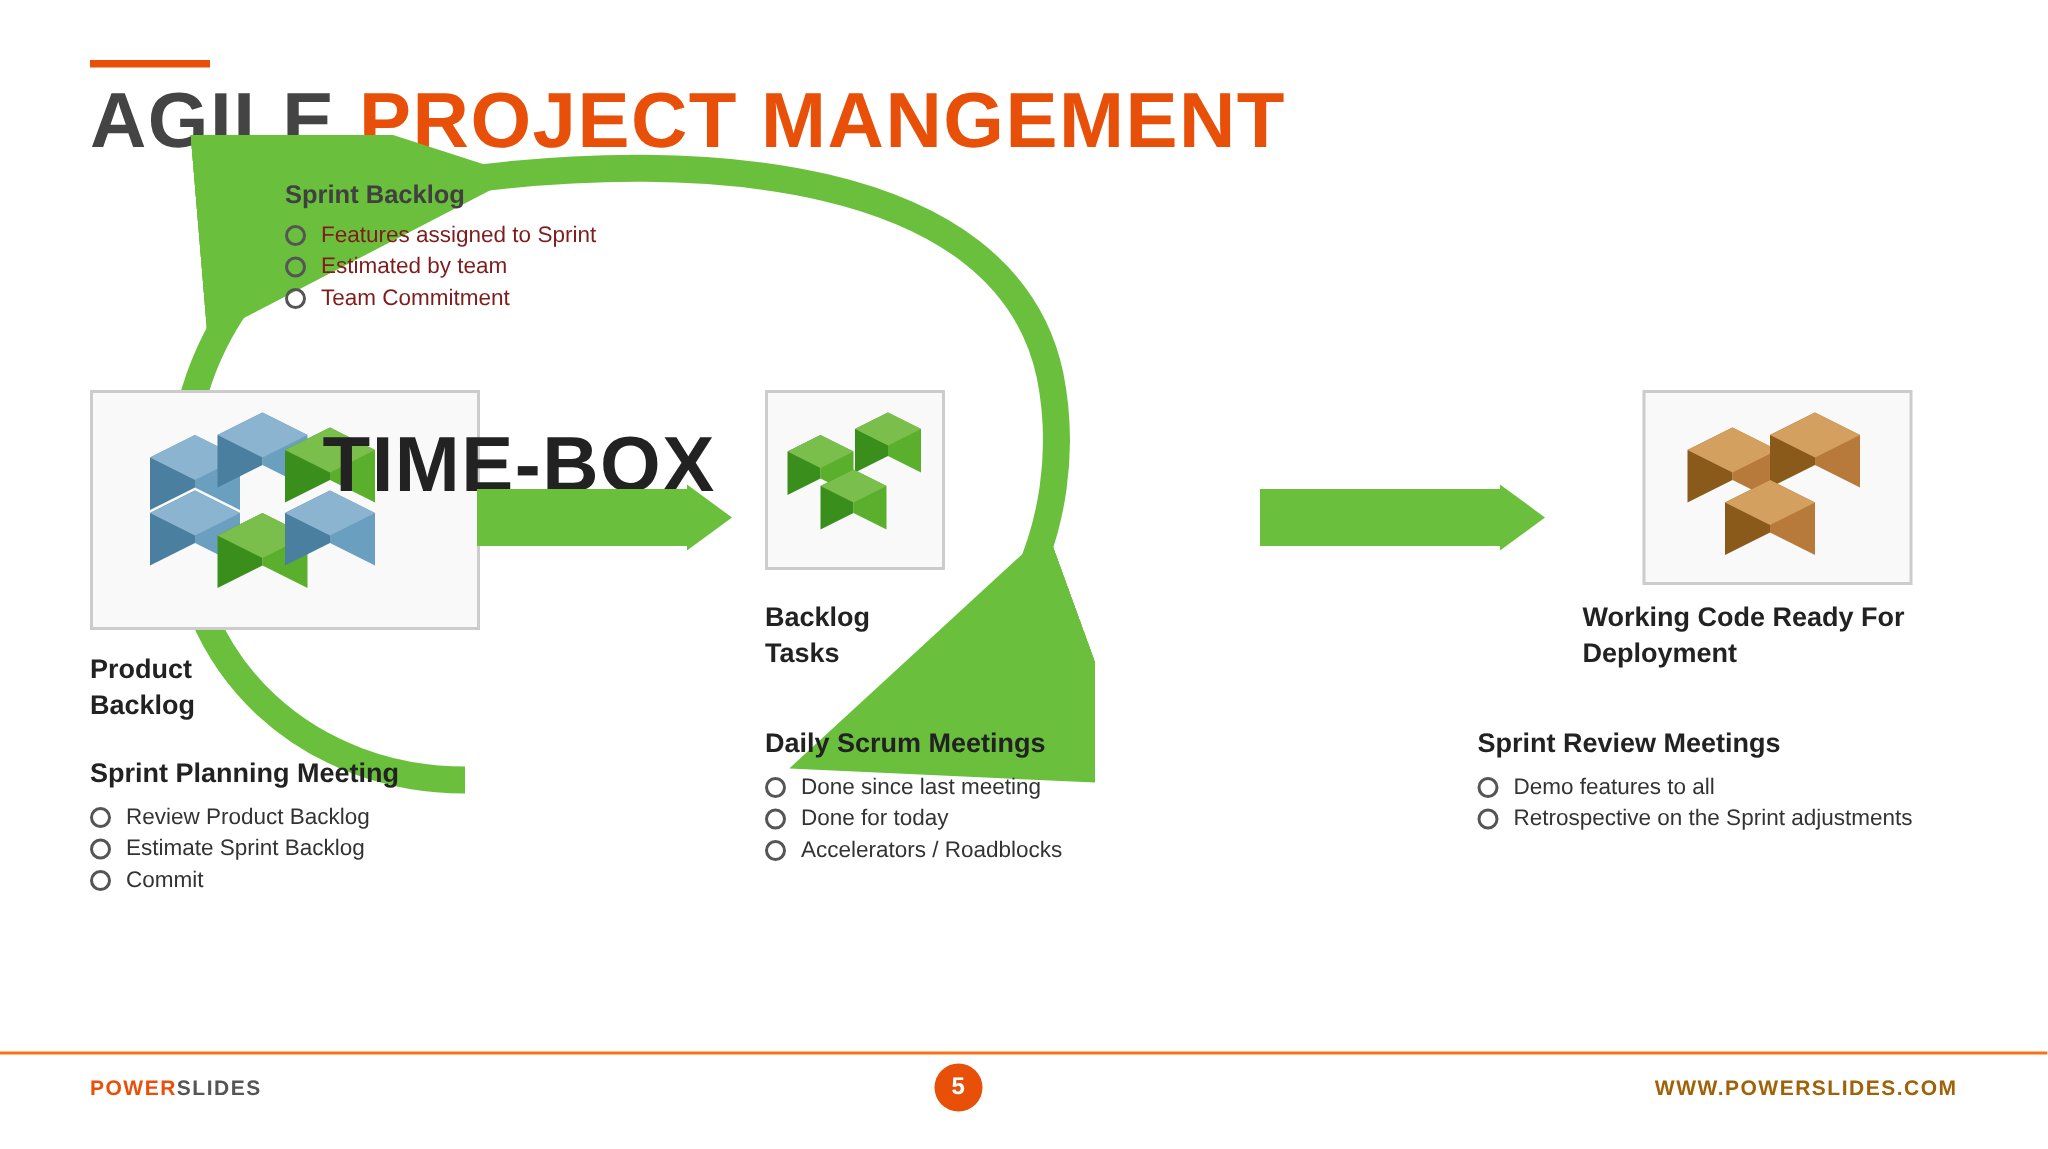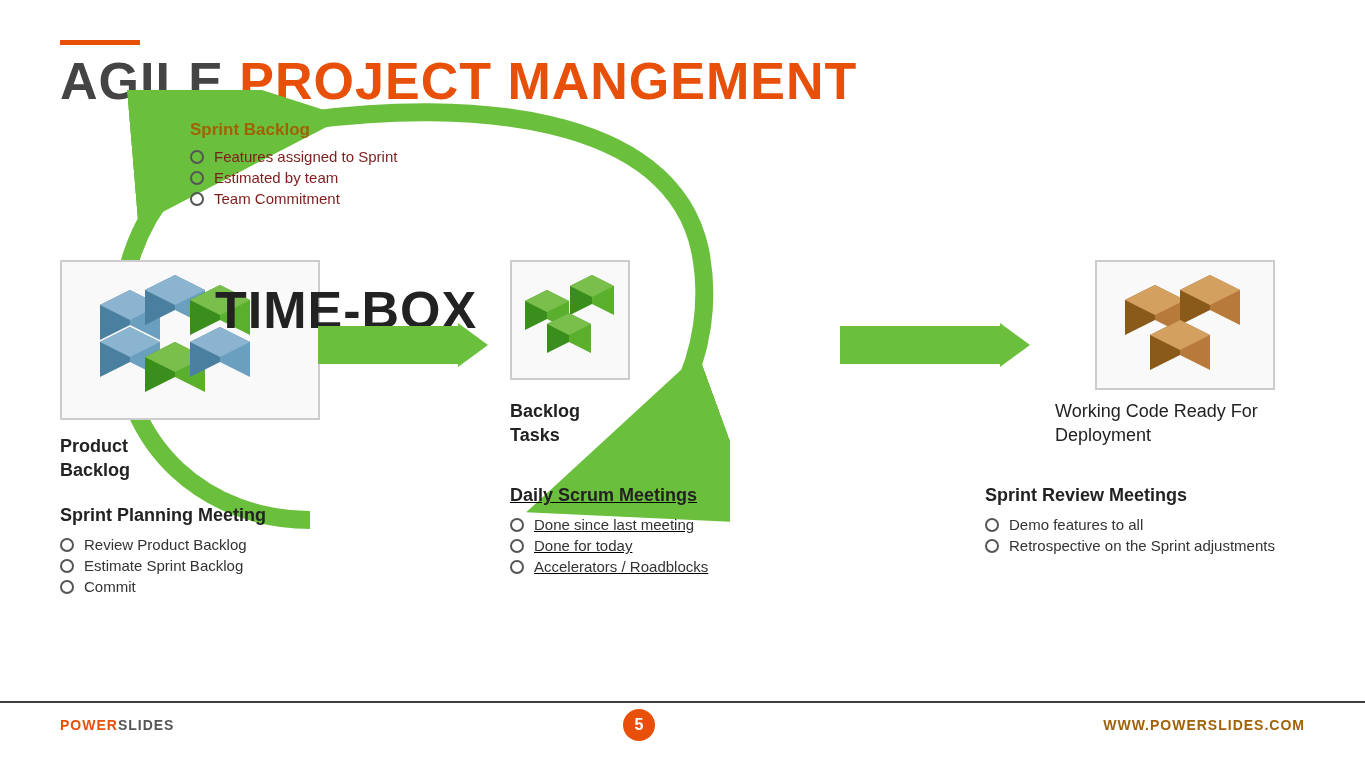--- a/index.html
+++ b/index.html
@@ -61,21 +61,21 @@
     
     .sprint-backlog {
       position: absolute;
       top: -10px;
       left: 130px;
       width: 280px;
     }
     .sprint-backlog-title {
       font-weight: 700;
       font-size: 17px;
-      color: #a16207;
+      color: #404040;
       margin-bottom: 8px;
     }
     .backlog-list {
       list-style: none;
     }
     .backlog-list li {
       font-size: 15px;
       color: #7f1d1d;
       margin-bottom: 4px;
       display: flex;
@@ -163,21 +163,20 @@
       display: flex;
       align-items: center;
       justify-content: center;
     }
 
     .daily-scrum {
       position: absolute;
       top: 355px;
       left: 0;
       width: 310px;
-      text-decoration: underline;
     }
 
     .timebox-label {
       position: absolute;
       top: 150px;
       left: 155px;
       text-align: center;
       z-index: 3;
     }
     .timebox-sprint {
@@ -201,21 +200,21 @@
       z-index: 1;
     }
 
     
     .footer {
       position: absolute;
       bottom: 0;
       left: 0;
       right: 0;
       height: 45px;
-      border-top: 2px solid #404040;
+      border-top: 2px solid #f97316;
       display: flex;
       align-items: center;
       justify-content: space-between;
       padding: 0 60px;
     }
     .footer-left {
       font-weight: 900;
       font-size: 14px;
       letter-spacing: 1px;
     }
@@ -435,21 +434,21 @@
             <polygon points="0,15 30,30 60,15 30,0" fill="#d4a060"></polygon>
           </g>
           <g transform="translate(35,50)">
             <polygon points="30,0 60,15 60,50 30,35" fill="#b87a3a"></polygon>
             <polygon points="0,15 30,0 30,35 0,50" fill="#8a5a1a"></polygon>
             <polygon points="0,15 30,30 60,15 30,0" fill="#d4a060"></polygon>
           </g>
         </svg>
       </div>
 
-      <div style="position:absolute;top:270px;right:0;width:220px;font-weight:400;font-size:18px;color:#222;line-height:1.3;">Working Code Ready For Deployment</div>
+      <div style="position:absolute;top:270px;right:0;width:220px;font-weight:700;font-size:18px;color:#222;line-height:1.3;">Working Code Ready For Deployment</div>
 
       <div style="position:absolute;top:355px;right:0;width:290px;">
         <div class="section-title">Sprint Review Meetings</div>
         <ul class="section-list">
           <li>
             <span class="bullet"></span>
             <span>Demo features to all</span>
           </li>
           <li>
             <span class="bullet"></span>

